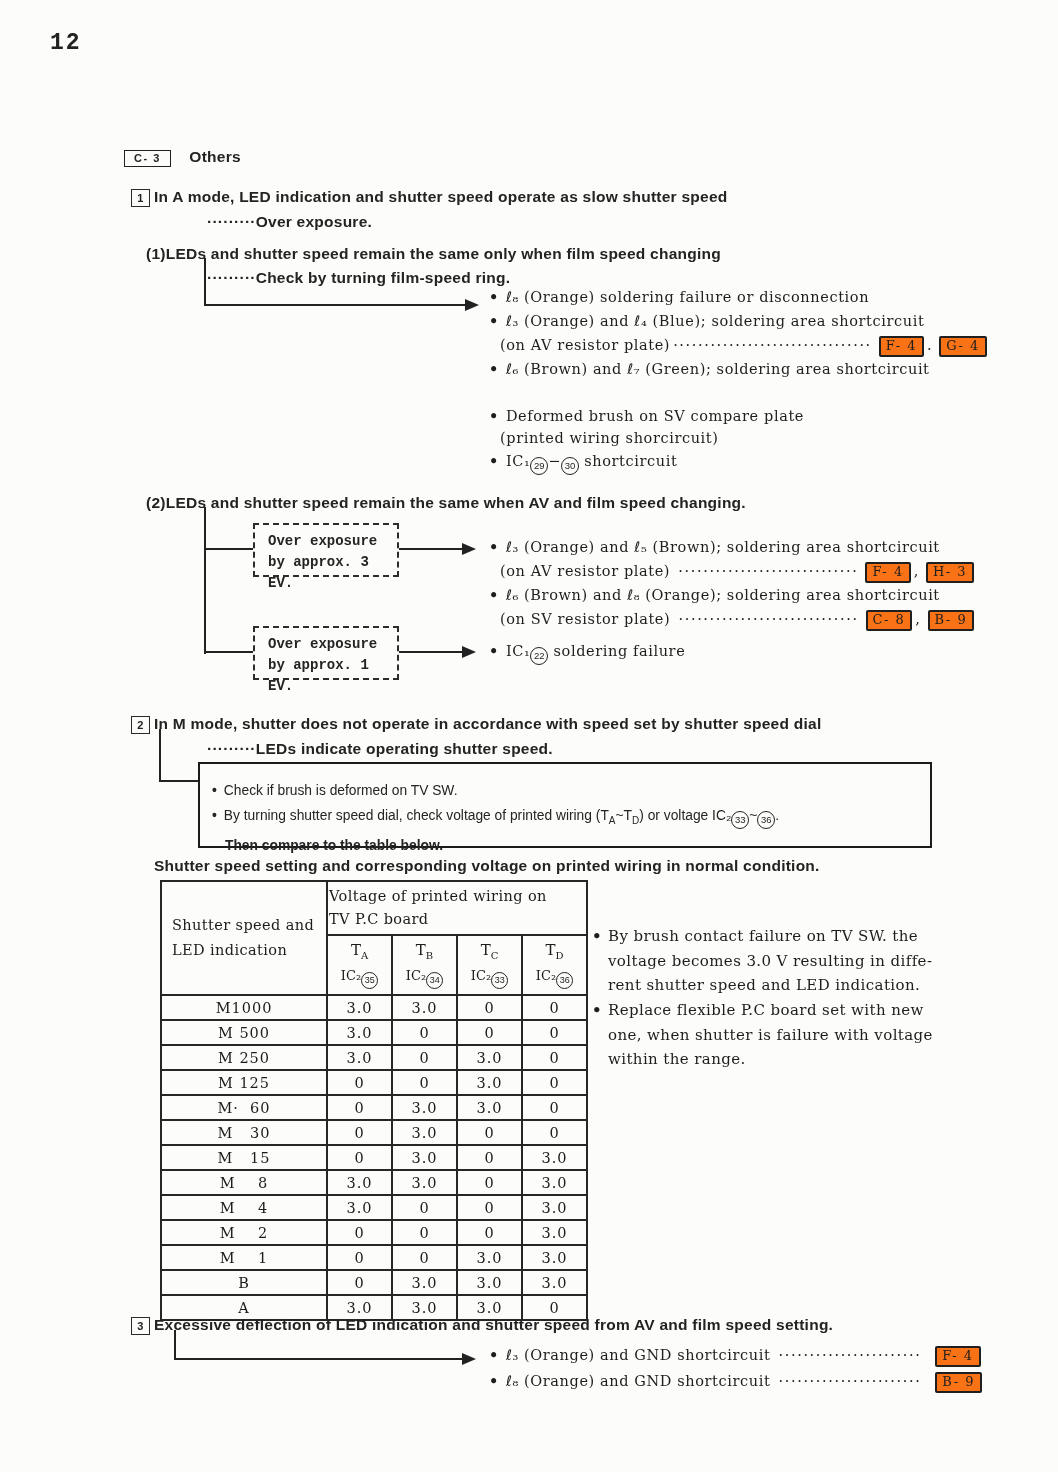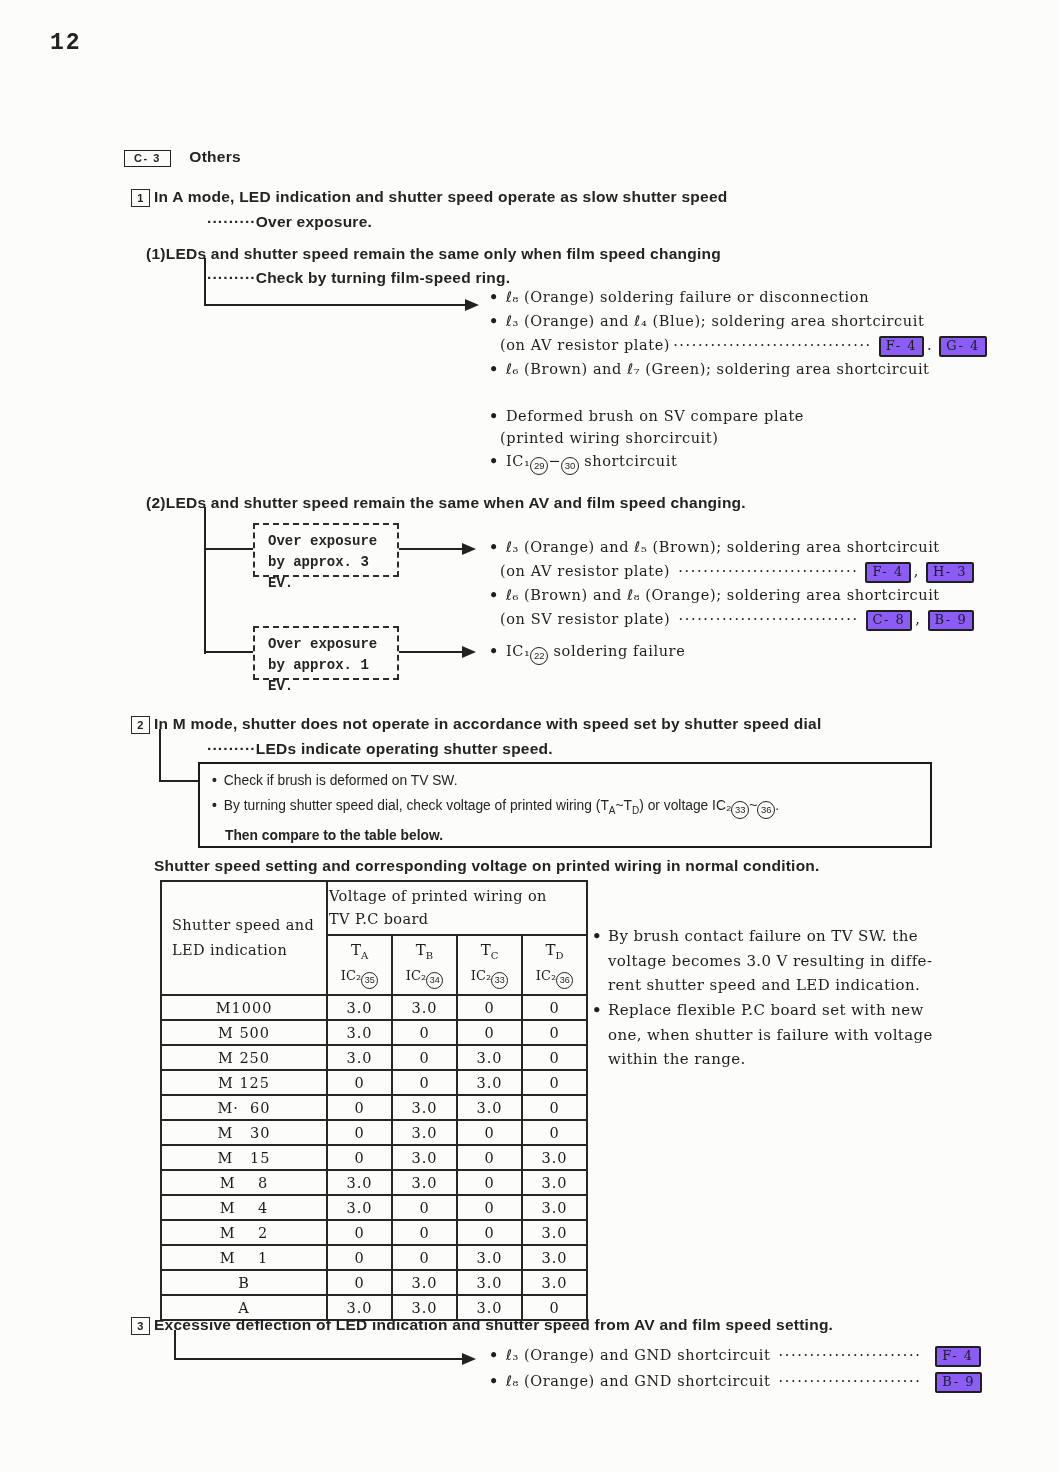--- a/index.html
+++ b/index.html
@@ -13,37 +13,37 @@
       letter-spacing:0.6px;color:#1e1e1e;white-space:nowrap;}
   .mk{margin-right:7px;font-weight:700;}
   .pgnum{position:absolute;left:50px;top:30px;font-family:Liberation Mono, monospace;
          font-size:23px;font-weight:700;letter-spacing:2px;color:#222;}
   .tagbox{display:inline-block;border:1.7px solid #222;padding:1px 9px 2px 9px;font-size:11px;
           letter-spacing:1.5px;}
   .numbox{display:inline-block;border:1.4px solid #2a2a2a;min-width:13px;height:16px;font-size:11px;
           font-weight:600;line-height:16px;text-align:center;padding:0 2px;margin-right:4px;
           vertical-align:0px;font-family:"Liberation Sans",sans-serif;}
   .refbox{display:inline-block;border:2px solid #1f1f1f;border-radius:2px;padding:0 5px 1px 5px;
-          font-size:13px;letter-spacing:1.5px;margin-left:7px;line-height:16px;background:#8b5cf6;}
+          font-size:13px;letter-spacing:1.5px;margin-left:7px;line-height:16px;background:#f97316;}
   .refsep{margin-left:3px;}
   .dots{letter-spacing:1.6px;margin-left:3px;}
   .circ{display:inline-block;width:16px;height:16px;border:1.2px solid #222;border-radius:50%;
         font-size:9.5px;line-height:15px;text-align:center;vertical-align:-3px;letter-spacing:0;
         font-family:"Liberation Sans",sans-serif;}
   .sub{font-size:10px;vertical-align:-3.5px;letter-spacing:0;}
   
   .vl{position:absolute;width:0;border-left:2.3px solid #222;}
   .hl{position:absolute;height:0;border-top:2.3px solid #222;}
   .arr{position:absolute;width:0;height:0;border-top:6px solid transparent;
        border-bottom:6px solid transparent;border-left:14px solid #222;}
   .dashbox{position:absolute;border:2.6px dashed #2c2c2c;width:146px;height:54px;
            font-family:Liberation Mono, monospace;font-size:14px;font-weight:600;color:#242424;
            line-height:21px;padding:6px 0 0 13px;white-space:pre-line;box-sizing:border-box;}
   .notebox{position:absolute;left:198px;top:762px;width:734px;height:86px;border:2px solid #1c1c1c;
-           box-sizing:border-box;padding:4px 12px;font-family:"Liberation Sans","DejaVu Sans",sans-serif;
+           box-sizing:border-box;padding:14px 12px;font-family:"Liberation Sans","DejaVu Sans",sans-serif;
            font-size:13.8px;font-weight:500;color:#242424;line-height:25px;}
   .notebox .ind{padding-left:13px;font-weight:bold;}
   
   .vt{position:absolute;left:160px;top:880px;border-collapse:collapse;
       font-family:"DejaVu Serif","DejaVu Sans",serif;color:#1c1c1c;}
   .vt td,.vt th{border:2px solid #262626;font-weight:normal;}
   .vt{border:2.5px solid #1d1d1d;}
   .vt .c1h{width:153px;text-align:left;padding-left:10px;font-size:14.5px;letter-spacing:0.4px;
            white-space:pre-line;line-height:25px;}
   .vt .gh{height:50px;text-align:left;font-size:14.5px;letter-spacing:0.4px;

